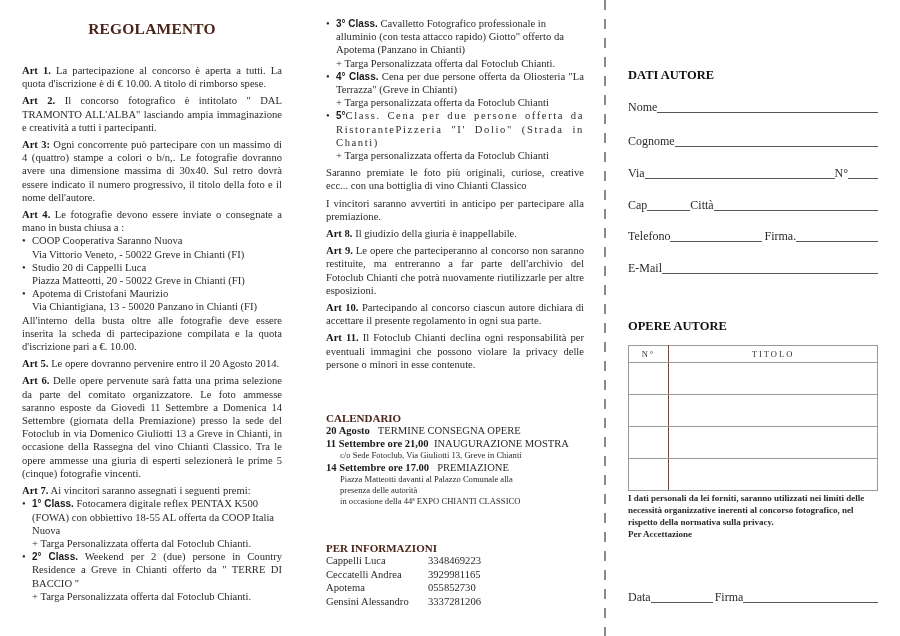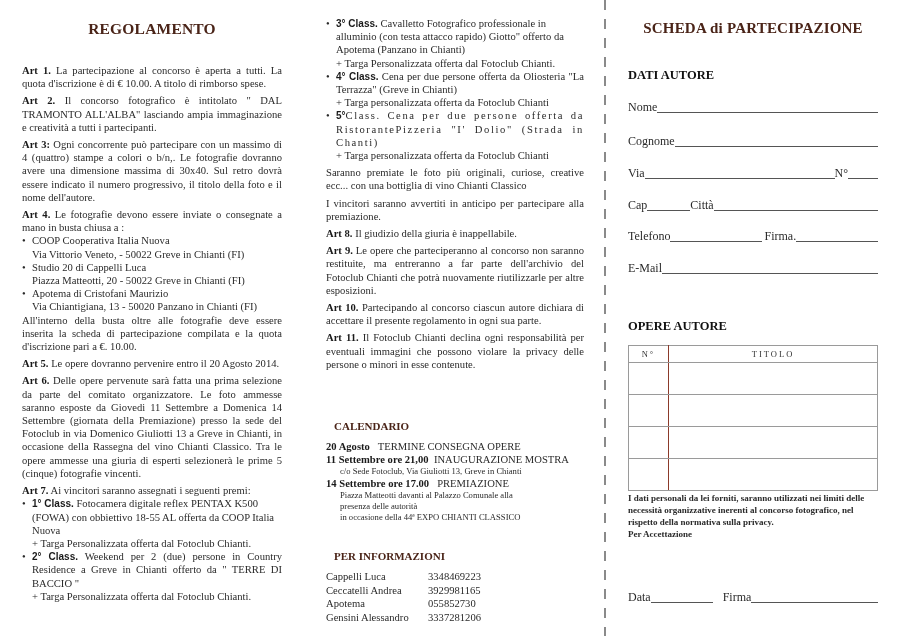--- a/index.html
+++ b/index.html
@@ -17,21 +17,21 @@
     letter-spacing: 0.2px;
   }
   p, .para { margin: 0; font-size: 10.6px; line-height: 13.2px; text-align: justify; }
   .para { margin-bottom: 4px; }
   .art { font-weight: bold; color: #1a1a1a; }
   ul.addr { list-style: none; margin: 0; padding: 0; }
   ul.addr li { font-size: 10.6px; line-height: 13.2px; position: relative; padding-left: 10px; }
   ul.addr li::before { content: "•"; position: absolute; left: 0; top: 0; }
   .sub { display: block; }
   .prize-cls { font-weight: bold; color: #1a1a1a; font-family: "Liberation Sans", sans-serif; font-size: 10px; }
-  .sec-head { font-weight: bold; color: #4a2418; font-size: 11px; margin: 8px; }
+  .sec-head { font-weight: bold; color: #4a2418; font-size: 11px; margin: 0; }
   .cal-row { font-size: 10.6px; line-height: 13px; }
   .cal-date { font-weight: bold; color: #1a1a1a; text-align: center; }
   .cal-note { font-size: 8.6px; line-height: 11px; padding-left: 14px; }
   .info-row { display: flex; font-size: 10.6px; line-height: 13.5px; }
   .info-name { width: 102px; }
   
   #divider {
     position: absolute; left: 604px; top: 0; width: 2px; height: 636px;
     background: repeating-linear-gradient(to bottom, #8a8a8a 0 10px, transparent 10px 19px);
   }
@@ -58,21 +58,21 @@
   <div class="title" style="margin-top:20px; margin-bottom:26px;">REGOLAMENTO</div>
 
   <p class="para"><span class="art">Art 1.</span><span> La partecipazione al concorso è aperta a tutti. La quota d'iscrizione è di € 10.00. A titolo di rimborso spese.</span></p>
 
   <p class="para"><span class="art">Art 2.</span><span> Il concorso fotografico è intitolato " DAL TRAMONTO ALL'ALBA" lasciando ampia immaginazione e creatività a tutti i partecipanti.</span></p>
 
   <p class="para"><span class="art">Art 3:</span><span> Ogni concorrente può partecipare con un massimo di 4 (quattro) stampe a colori o b/n,. Le fotografie dovranno avere una dimensione massima di 30x40. Sul retro dovrà essere indicato il numero progressivo, il titolo della foto e il nome dell'autore.</span></p>
 
   <p class="para" style="margin-bottom:0"><span class="art">Art 4.</span><span> Le fotografie devono essere inviate o consegnate a mano in busta chiusa a :</span></p>
   <ul class="addr">
-    <li><span>COOP Cooperativa Italia Nuova</span><span class="sub">Via Vittorio Veneto, - 50022 Greve in Chianti (FI)</span></li>
+    <li><span>COOP Cooperativa Saranno Nuova</span><span class="sub">Via Vittorio Veneto, - 50022 Greve in Chianti (FI)</span></li>
     <li><span>Studio 20 di Cappelli Luca</span><span class="sub">Piazza Matteotti, 20 - 50022 Greve in Chianti (FI)</span></li>
     <li><span>Apotema di Cristofani Maurizio</span><span class="sub">Via Chiantigiana, 13 - 50020 Panzano in Chianti (FI)</span></li>
   </ul>
   <p class="para">All'interno della busta oltre alle fotografie deve essere inserita la scheda di partecipazione compilata e la quota d'iscrizione pari a €. 10.00.</p>
 
   <p class="para"><span class="art">Art 5.</span><span> Le opere dovranno pervenire entro il 20 Agosto 2014.</span></p>
 
   <p class="para"><span class="art">Art 6.</span><span> Delle opere pervenute sarà fatta una prima selezione da parte del comitato organizzatore. Le foto ammesse saranno esposte da Giovedi 11 Settembre a Domenica 14 Settembre (giornata della Premiazione) presso la sede del Fotoclub in via Domenico Giuliotti 13 a Greve in Chianti, in occasione della Rassegna del vino Chianti Classico. Tra le opere ammesse una giuria di esperti selezionerà le prime 5 (cinque) fotografie vincenti.</span></p>
 
   <p class="para" style="margin-bottom:0"><span class="art">Art 7.</span><span> Ai vincitori saranno assegnati i seguenti premi:</span></p>
@@ -124,21 +124,20 @@
     <div class="info-row">
         <span class="info-name">Gensini Alessandro</span>
         <span>3337281206</span>
       </div>
   </div>
 </div>
 
 <div id="divider"></div>
 
 <div id="col3" class="col" style="height:636px;">
-  <div class="title" style="position:absolute; top:20px; left:0; width:250px; font-size:15px;">SCHEDA di PARTECIPAZIONE</div>
 
   <div class="form-head" style="position:absolute; top:68px; left:0;">DATI AUTORE</div>
 
   <div class="frow" style="top:100px;">
     <span class="lab">Nome</span>
       <span class="line"></span>
   </div>
   <div class="frow" style="top:134px;">
     <span class="lab">Cognome</span>
       <span class="line"></span>
@@ -196,16 +195,16 @@
   </table>
 
   <div class="privacy" style="top:492px;font-weight:bold;">
     <div>I dati personali da lei forniti, saranno utilizzati nei limiti delle necessità organizzative inerenti al concorso fotografico, nel rispetto della normativa sulla privacy.</div>
     <div>Per Accettazione</div>
   </div>
 
   <div class="frow" style="top:590px;">
     <span class="lab">Data</span>
       <span class="line fixed" style="width:62px"></span>
-    <span class="lab" style="margin-left:10px">Firma</span>
+    <span class="lab" style="margin-left:2px">Firma</span>
       <span class="line"></span>
   </div>
 </div>
 
 </body></html>

